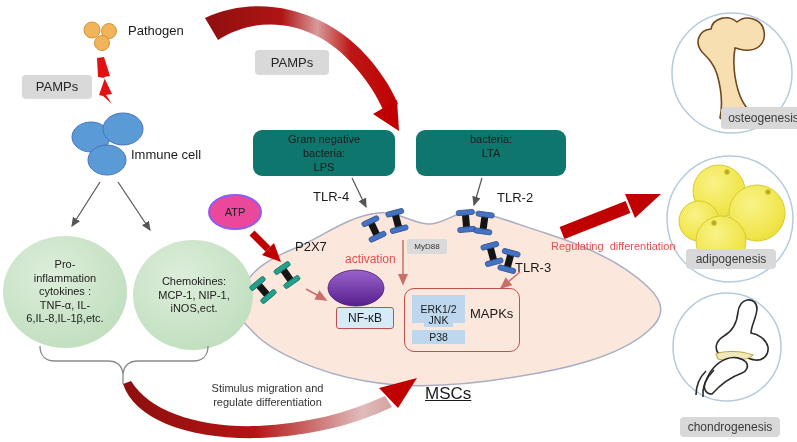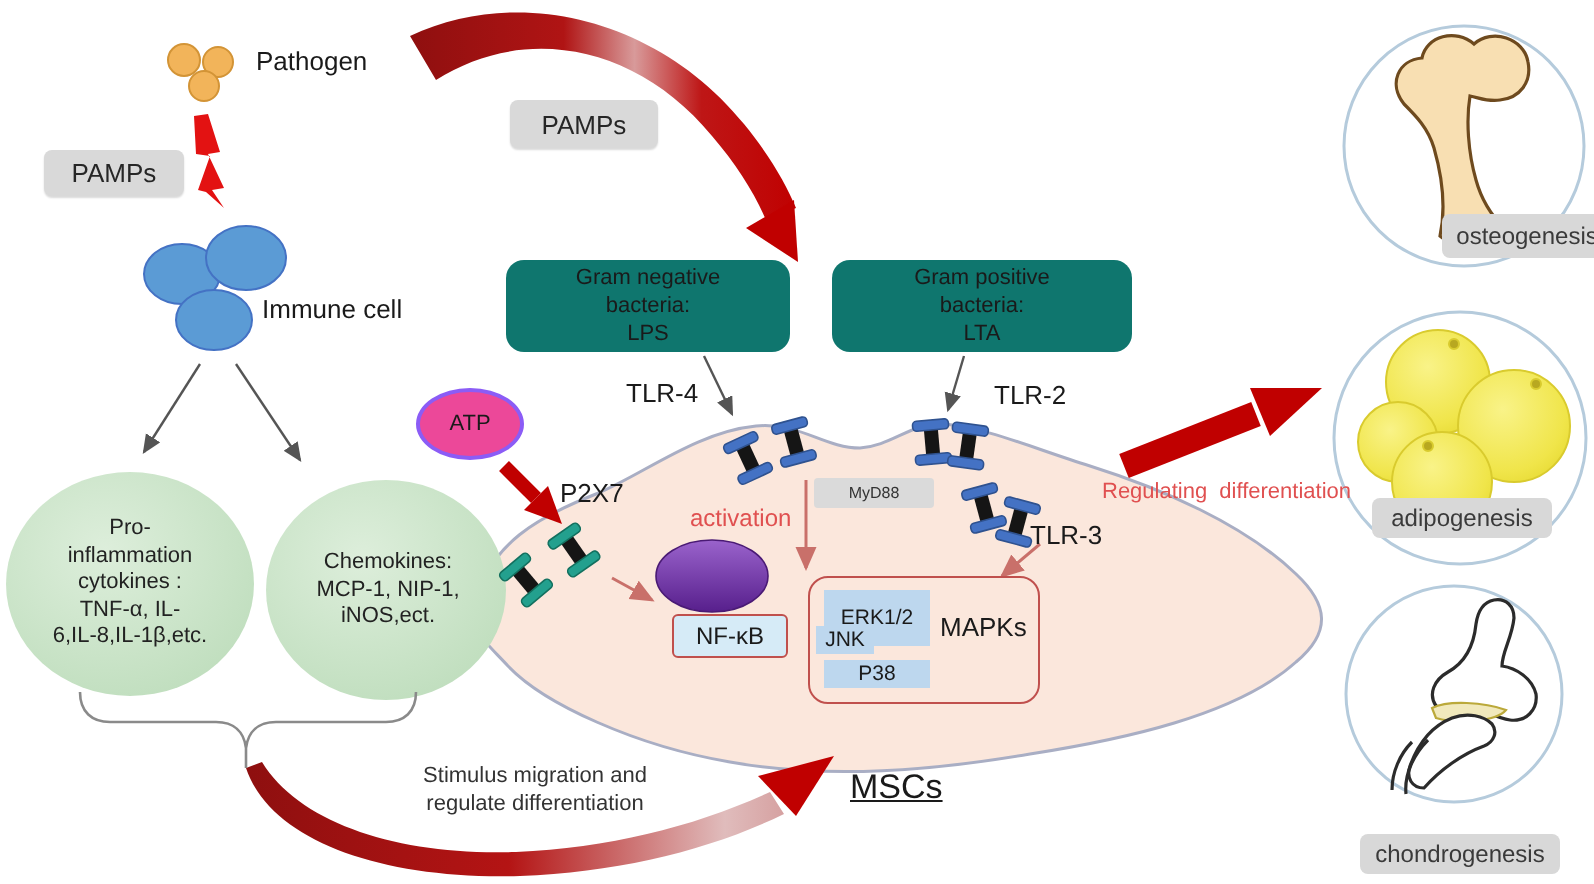--- a/index.html
+++ b/index.html
@@ -190,41 +190,40 @@
 
 <div class="graybox" style="left:255px;top:50px;width:74px;height:24px;">PAMPs</div>
 
 <div class="orangebox" style="left:253px;top:130px;width:142px;height:44px;">
   <div>Gram negative</div>
   <div>bacteria:</div>
   <div>LPS</div>
 </div>
 
 <div class="orangebox" style="left:416px;top:130px;width:150px;height:44px;">
-  <div>Gram positive</div>
   <div>bacteria:</div>
   <div>LTA</div>
 </div>
 
 <div class="atp" style="left:208px;top:194px;width:50px;height:32px;">ATP</div>
 
 <div class="txt" style="left:313px;top:189px;font-size:13px;">TLR-4</div>
 <div class="txt" style="left:497px;top:190px;font-size:13px;">TLR-2</div>
 <div class="txt" style="left:515px;top:260px;font-size:13px;">TLR-3</div>
-<div class="txt" style="left:280px;top:239px;font-size:13px;">P2X7</div>
-
-<div class="myd88" style="left:407px;top:239px;width:60px;height:15px;">MyD88</div>
+<div class="txt" style="left:295px;top:239px;font-size:13px;">P2X7</div>
+
+<div class="myd88" style="left:407px;top:239px;width:40px;height:15px;">MyD88</div>
 
 <div class="txt redtext" style="left:345px;top:252px;font-size:12px;">activation</div>
 
 <div class="nfkb" style="left:336px;top:307px;width:56px;height:20px;">NF-κB</div>
 
 <div class="mapkbox" style="left:404px;top:288px;width:114px;height:62px;"></div>
 <div class="chip" style="left:412px;top:295px;width:53px;height:28px;">ERK1/2</div>
-<div class="chip" style="left:408px;top:313px;width:29px;height:14px;">JNK</div>
+<div class="chip" style="left:424px;top:313px;width:29px;height:14px;">JNK</div>
 <div class="chip" style="left:412px;top:330px;width:53px;height:14px;">P38</div>
 <div class="txt" style="left:470px;top:306px;font-size:13px;">MAPKs</div>
 
 <div class="txt redtext" style="left:551px;top:240px;font-size:11px;word-spacing:3px;">Regulating  differentiation</div>
 
 <div class="txt" style="left:425px;top:384px;font-size:17px;text-decoration:underline;">MSCs</div>
 
 <div style="position:absolute;left:185px;top:381px;width:165px;text-align:center;font-size:11px;line-height:14px;color:#333;">
   <div>Stimulus  migration and</div>
   <div>regulate  differentiation</div>

